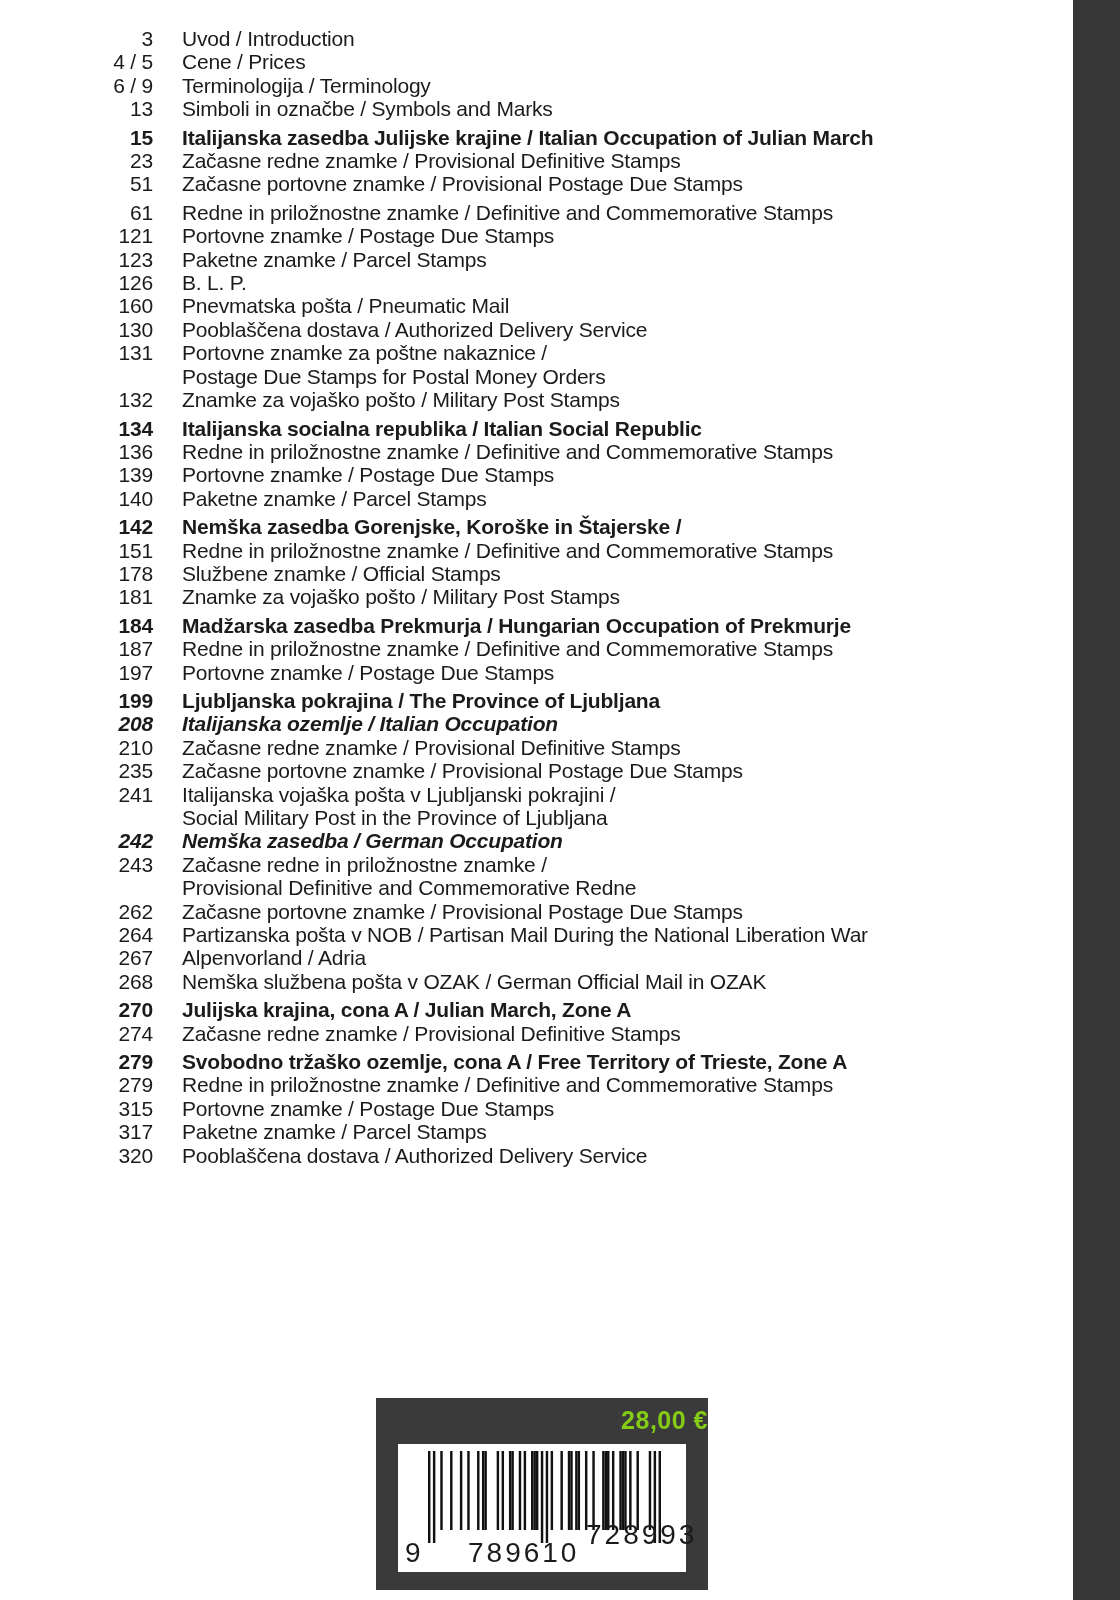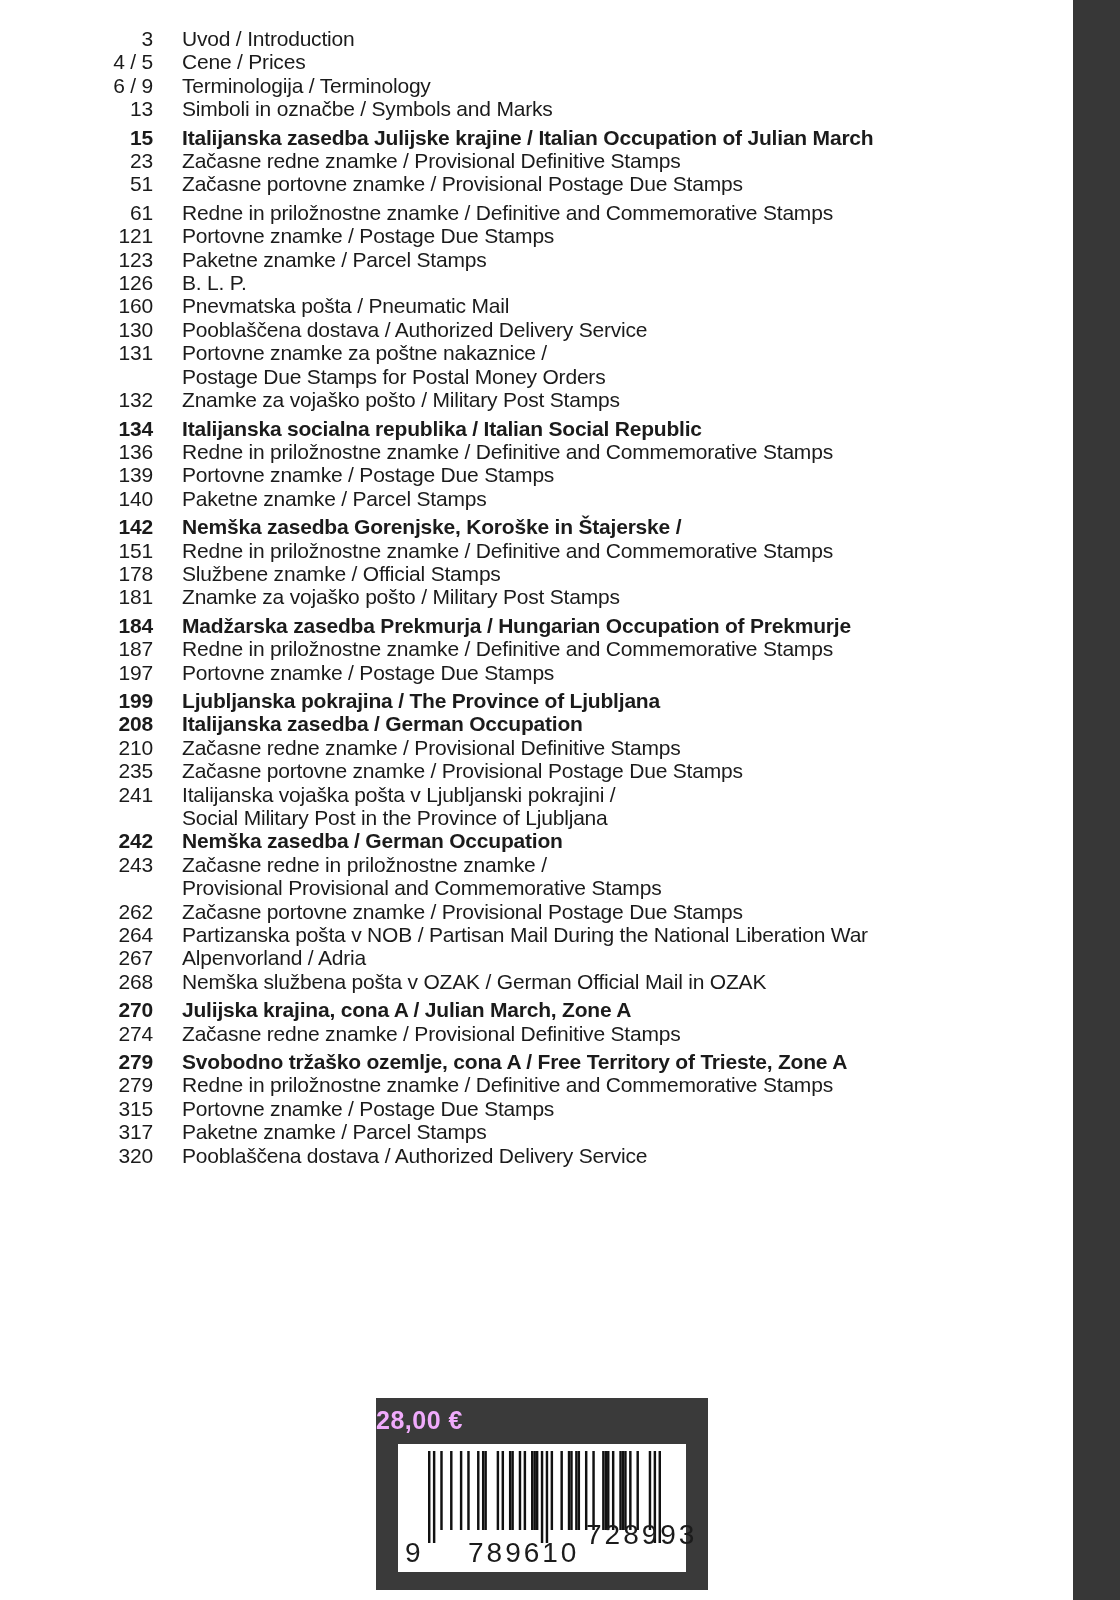--- a/index.html
+++ b/index.html
@@ -37,37 +37,37 @@
   }
   .row .num {
     width: 153px;
     text-align: right;
     flex: 0 0 153px;
   }
   .row .title {
     margin-left: 29px;
   }
   .row.heading { font-weight: bold; }
-  .row.subheading { font-weight: bold; }
+  .row.subheading { font-weight: bold; font-style: italic; }
   
   #barcode-block {
     position: absolute;
     left: 376px;
     top: 1398px;
     width: 332px;
     height: 192px;
     background: #3a3a3a;
   }
   #barcode-price {
     position: absolute;
     top: 8px;
     left: 0;
     width: 100%;
-    text-align: left;
-    color: #f0abfc;
+    text-align: right;
+    color: #84cc16;
     font-size: 25px;
     font-weight: bold;
     letter-spacing: 0.5px;
   }
   #barcode-white {
     position: absolute;
     left: 22px;
     top: 46px;
     width: 288px;
     height: 128px;
@@ -224,21 +224,21 @@
           <span class="title">Portovne znamke / Postage Due Stamps</span>
         </div>
       </div>
       <div class="section">
         <div class="row heading">
           <span class="num">199</span>
           <span class="title">Ljubljanska pokrajina / The Province of Ljubljana</span>
         </div>
         <div class="row subheading">
           <span class="num">208</span>
-          <span class="title">Italijanska zasedba / German Occupation</span>
+          <span class="title">Italijanska ozemlje / Italian Occupation</span>
         </div>
         <div class="row normal">
           <span class="num">210</span>
           <span class="title">Začasne redne znamke / Provisional Definitive Stamps</span>
         </div>
         <div class="row normal">
           <span class="num">235</span>
           <span class="title">Začasne portovne znamke / Provisional Postage Due Stamps</span>
         </div>
         <div class="row normal">
@@ -252,21 +252,21 @@
         <div class="row subheading">
           <span class="num">242</span>
           <span class="title">Nemška zasedba / German Occupation</span>
         </div>
         <div class="row normal">
           <span class="num">243</span>
           <span class="title">Začasne redne in priložnostne znamke /</span>
         </div>
         <div class="row normal">
           <span class="num"></span>
-          <span class="title">Provisional Provisional and Commemorative Stamps</span>
+          <span class="title">Provisional Definitive and Commemorative Redne</span>
         </div>
         <div class="row normal">
           <span class="num">262</span>
           <span class="title">Začasne portovne znamke / Provisional Postage Due Stamps</span>
         </div>
         <div class="row normal">
           <span class="num">264</span>
           <span class="title">Partizanska pošta v NOB / Partisan Mail During the National Liberation War</span>
         </div>
         <div class="row normal">

